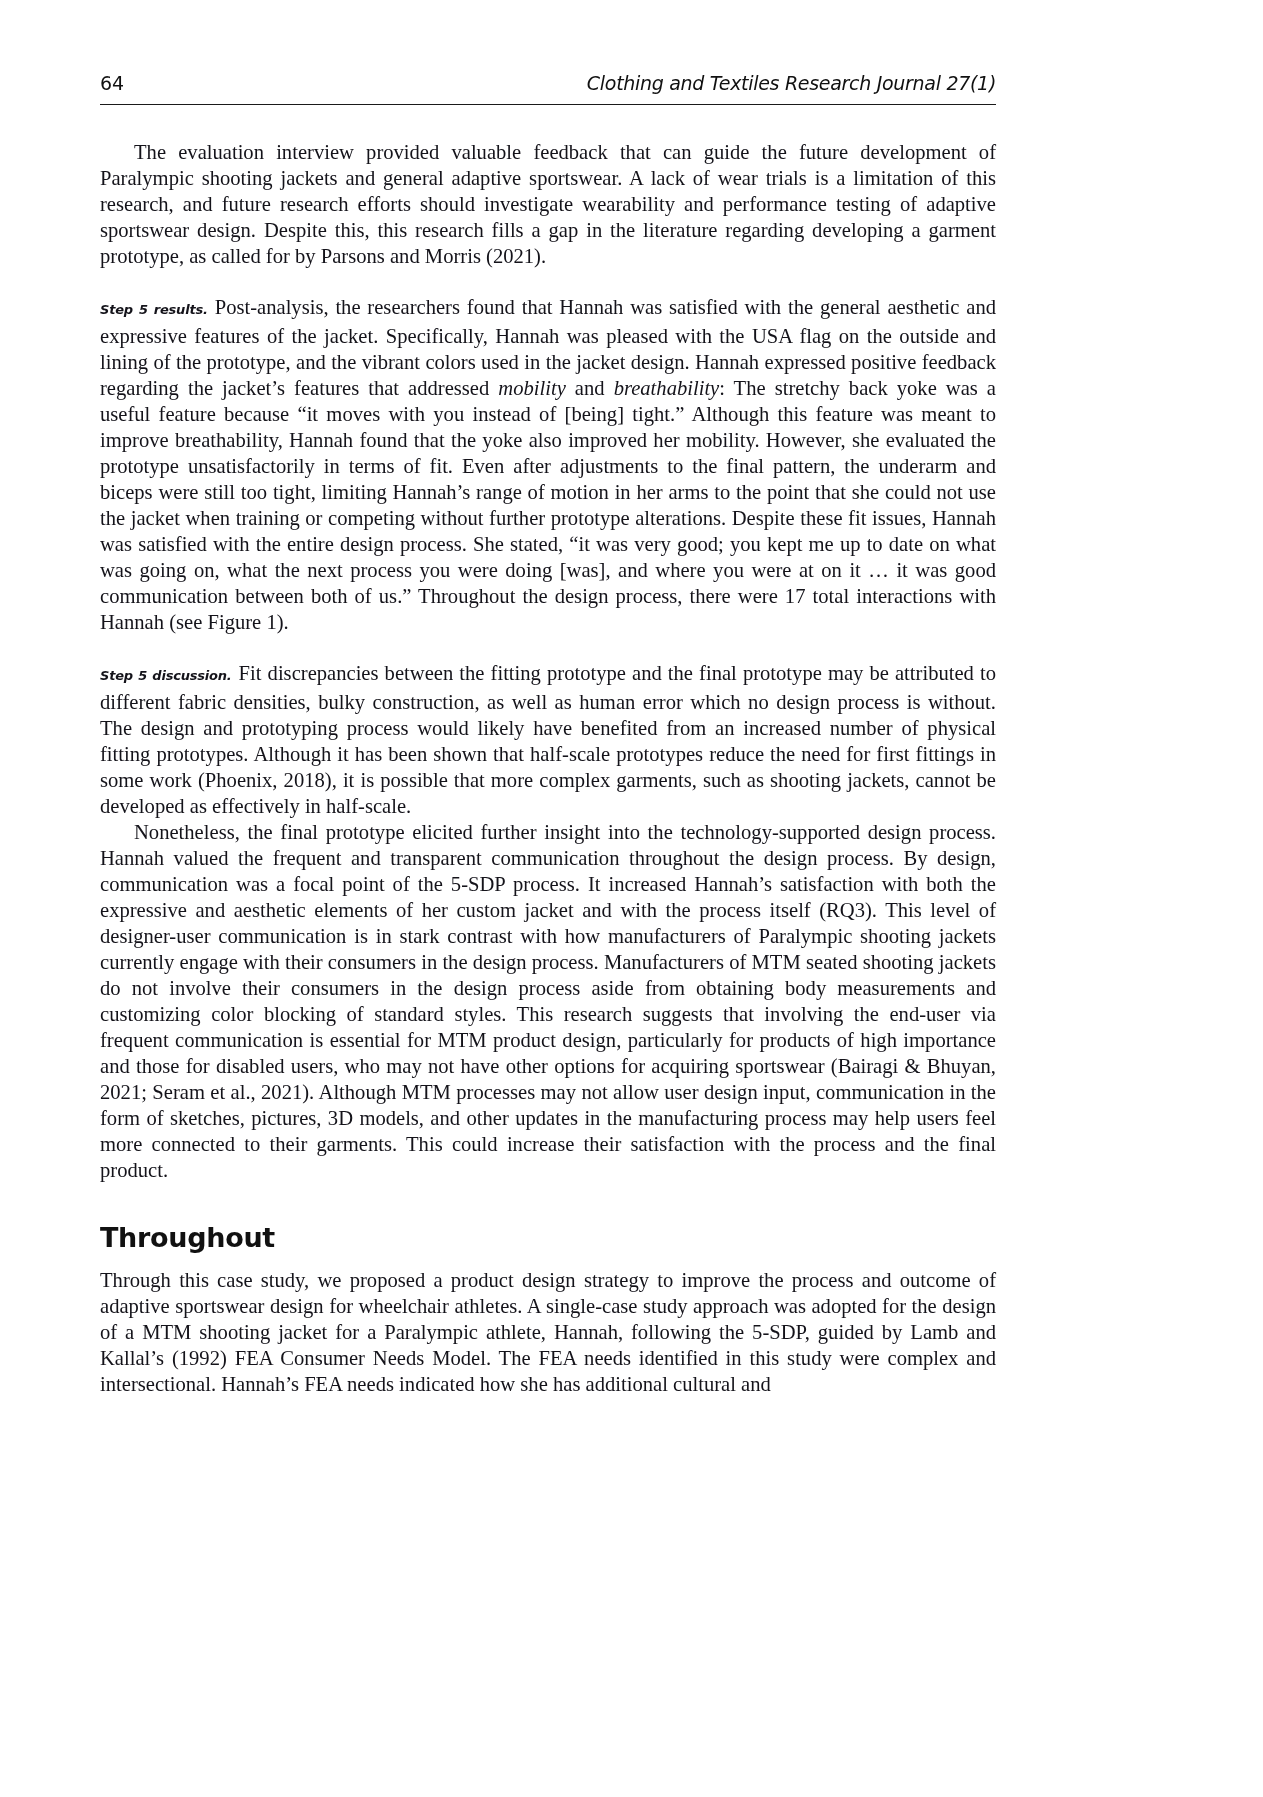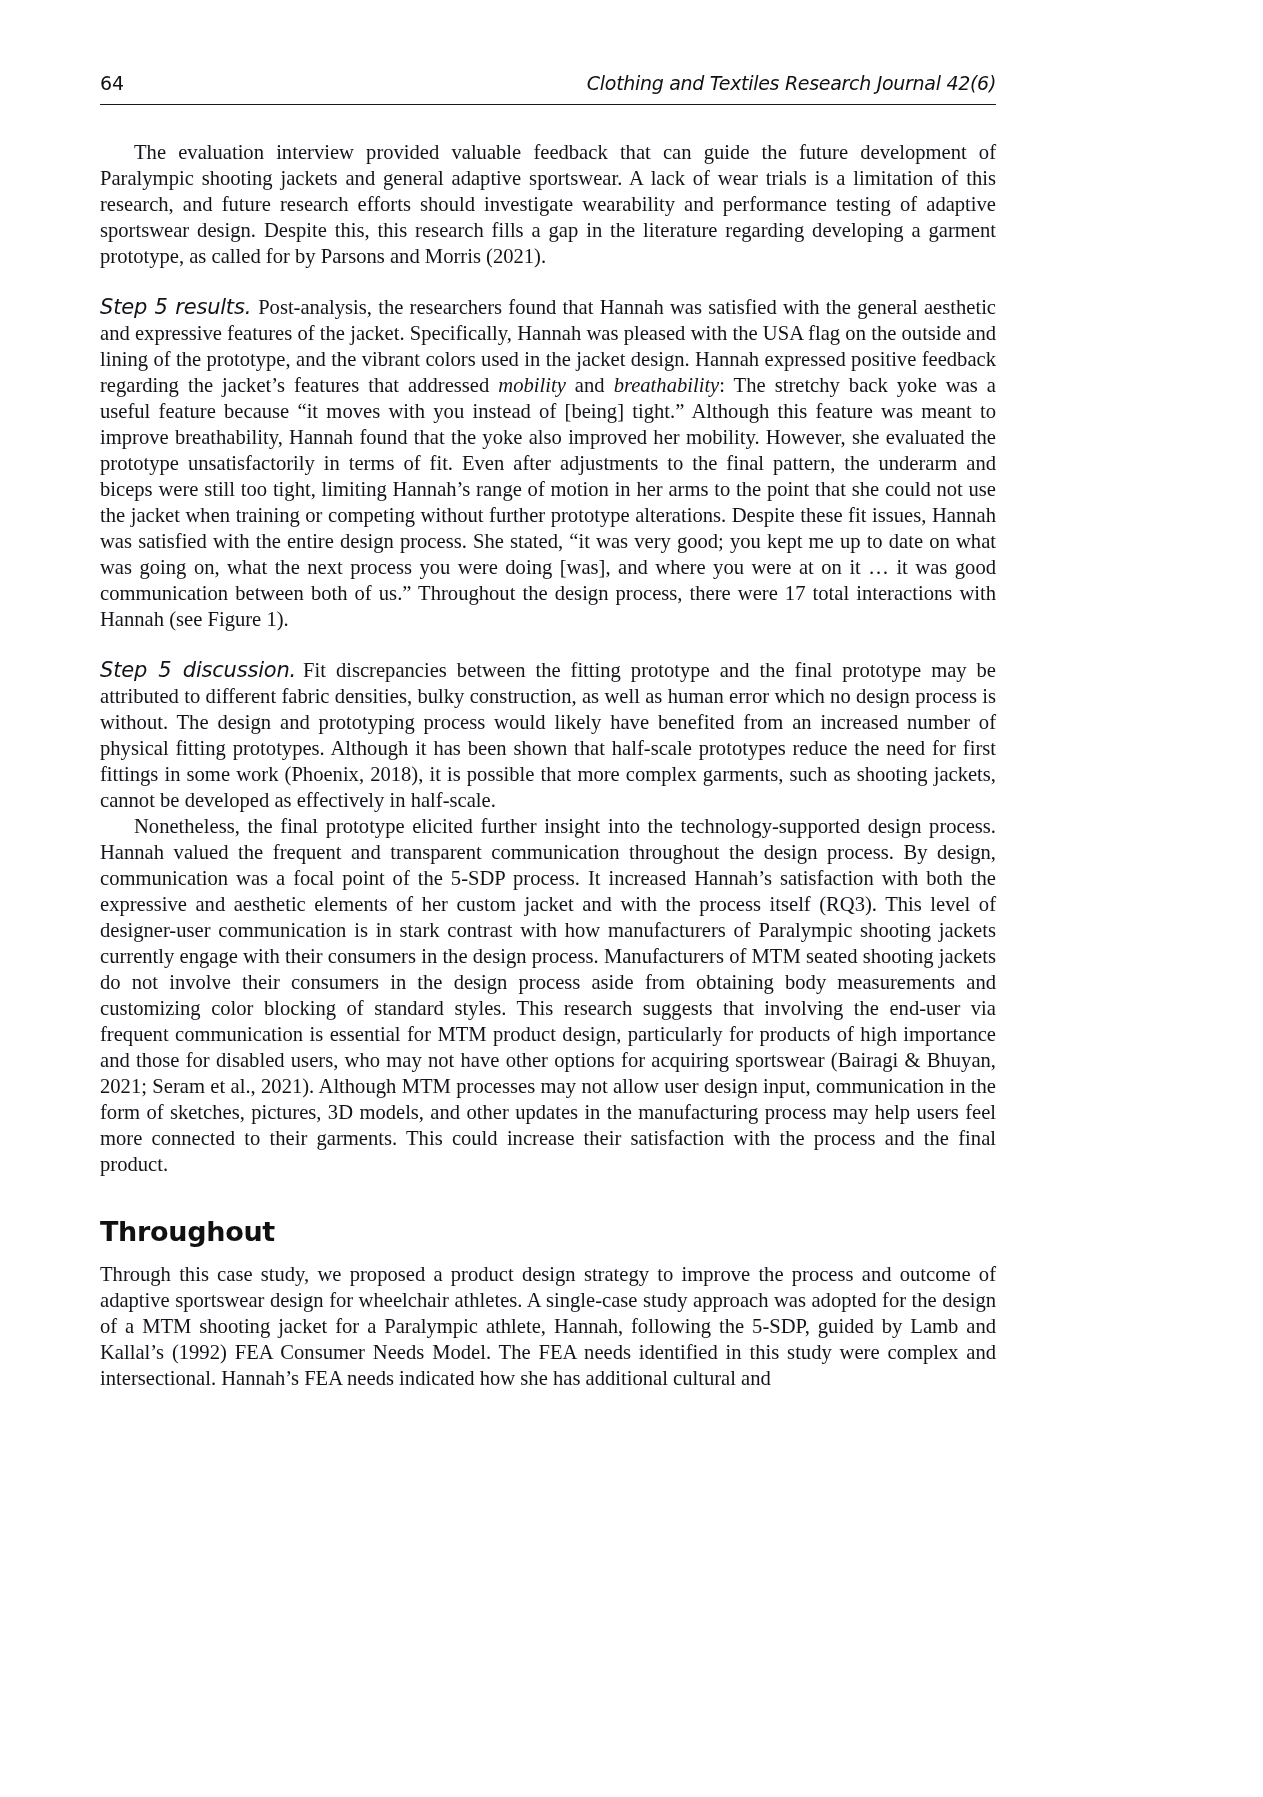--- a/index.html
+++ b/index.html
@@ -73,23 +73,23 @@
   }
   p.gap {
     margin-top: 25px;
   }
   p.nogap {
     margin-top: 0;
   }
 
   .run-in {
     font-family: "DejaVu Sans", "Liberation Sans", sans-serif;
-    font-weight: normal;
+    font-weight: bold;
     font-style: italic;
-    font-size: 21px;
+    font-size: 13px;
     letter-spacing: -0.2px;
   }
   .run-in-space { display: inline-block; width: 7px; }
 
   em.it {
     font-style: italic;
   }
 
   
   h2.section-heading {
@@ -104,21 +104,21 @@
 </style>
 </head>
 <body>
 
 <div class="page">
 
   <div class="content">
 
     <div class="running-head">
       <span class="folio">64</span>
-      <span class="journal-title">Clothing and Textiles Research Journal 42(6)</span>
+      <span class="journal-title">Clothing and Textiles Research Journal 27(1)</span>
     </div>
 
     <div class="body-col">
 
       <p class="para indent nogap">The evaluation interview provided valuable feedback that can guide the future development of Paralympic shooting jackets and general adaptive sportswear. A lack of wear trials is a limitation of this research, and future research efforts should investigate wearability and performance testing of adaptive sportswear design. Despite this, this research fills a gap in the literature regarding developing a garment prototype, as called for by Parsons and Morris (2021).</p>
 
       <p class="para gap">
         <span class="run-in">Step 5 results.</span><span class="run-in-space"></span><span>Post-analysis, the researchers found that Hannah was satisfied with the general aesthetic and expressive features of the jacket. Specifically, Hannah was pleased with the USA flag on the outside and lining of the prototype, and the vibrant colors used in the jacket design. Hannah expressed positive feedback regarding the jacket’s features that addressed </span><em class="it">mobility</em><span> and </span><em class="it">breathability</em><span>: The stretchy back yoke was a useful feature because “it moves with you instead of [being] tight.” Although this feature was meant to improve breathability, Hannah found that the yoke also improved her mobility. However, she evaluated the prototype unsatisfactorily in terms of fit. Even after adjustments to the final pattern, the underarm and biceps were still too tight, limiting Hannah’s range of motion in her arms to the point that she could not use the jacket when training or competing without further prototype alterations. Despite these fit issues, Hannah was satisfied with the entire design process. She stated, “it was very good; you kept me up to date on what was going on, what the next process you were doing [was], and where you were at on it … it was good communication between both of us.” Throughout the design process, there were 17 total interactions with Hannah (see Figure 1).</span>
       </p>
 

